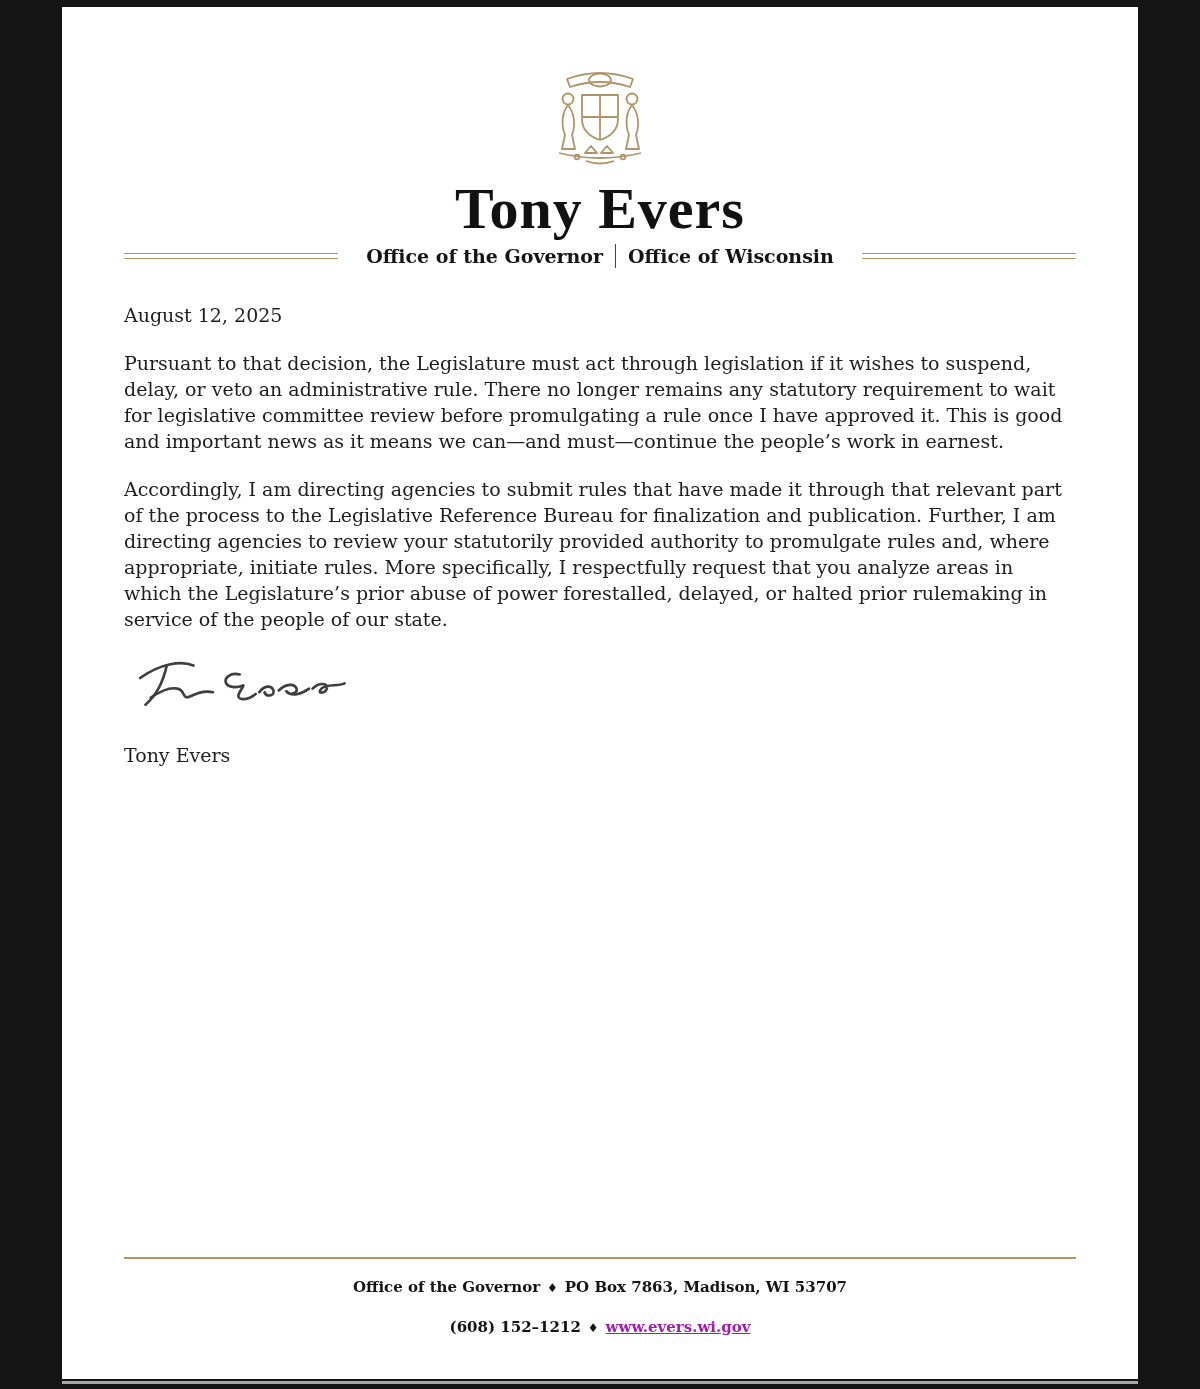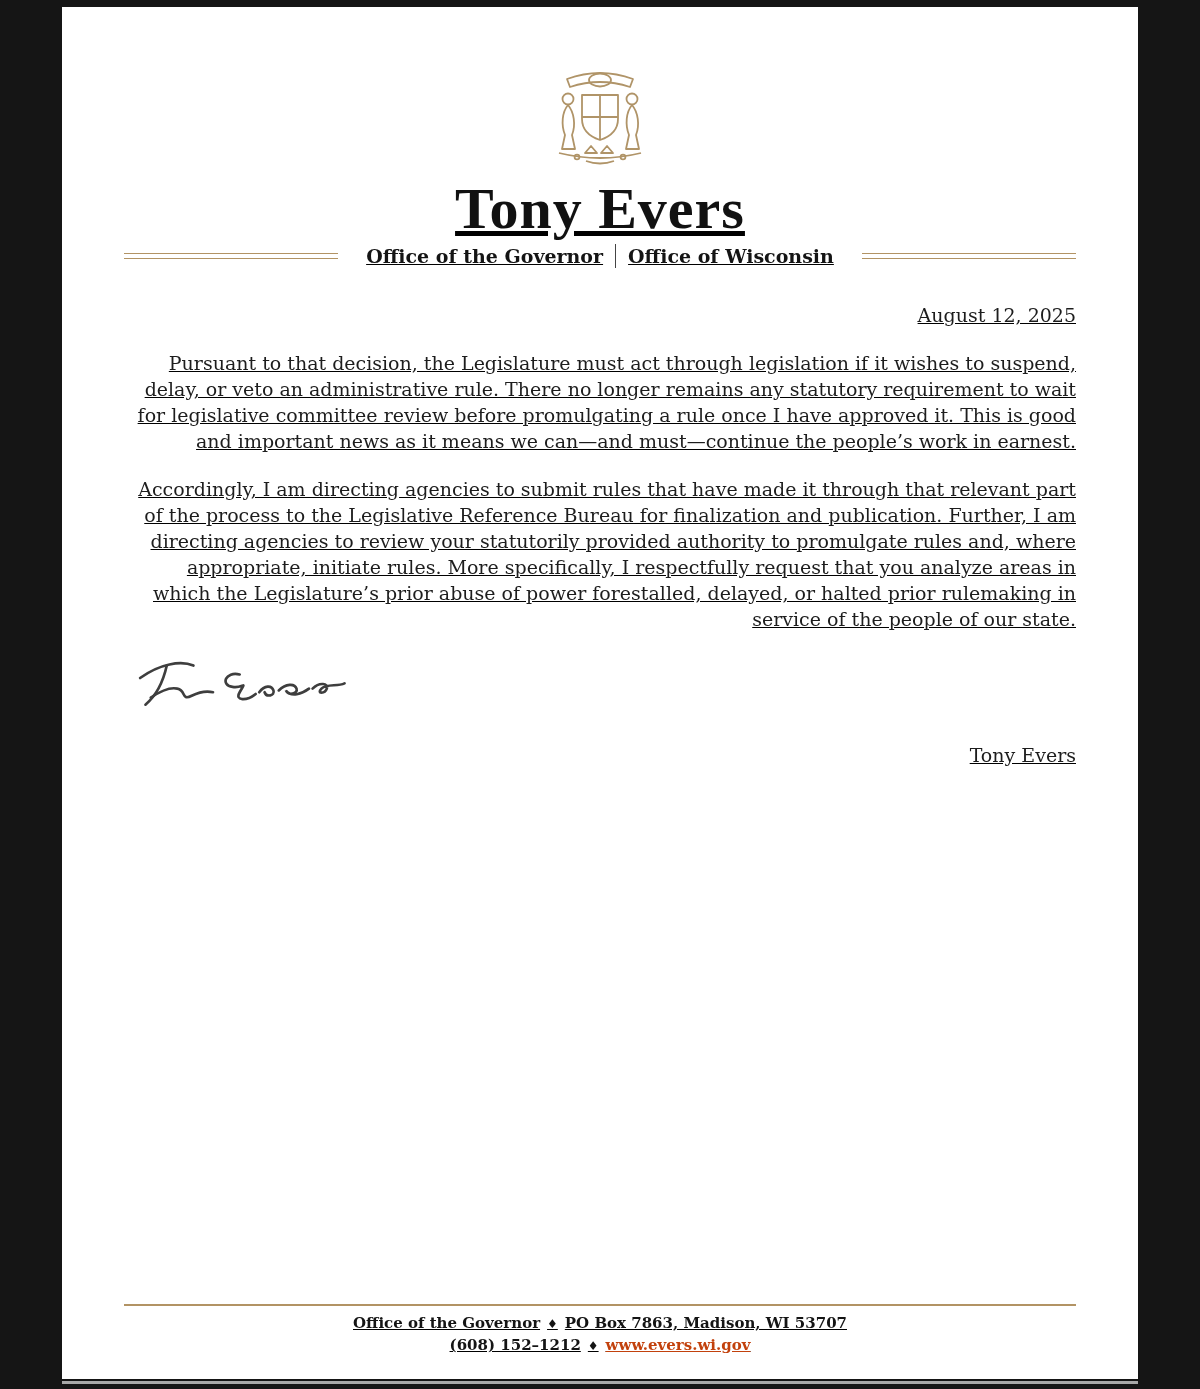--- a/index.html
+++ b/index.html
@@ -7,21 +7,20 @@
     padding: 0;
     background: #151515;
     font-family: "DejaVu Serif", serif;
   }
   .canvas {
     width: 1200px;
     height: 1389px;
     background: #151515;
     overflow: hidden;
     position: relative;
-    text-decoration: underline;
   }
   .paper {
     width: 1076px;
     min-height: 1372px;
     margin: 7px auto 2px auto;
     background: #ffffff;
     box-sizing: border-box;
     padding: 56px 62px 22px 62px;
     display: flex;
     flex-direction: column;
@@ -69,48 +68,48 @@
   .vbar {
     display: inline-block;
     width: 1px;
     height: 24px;
     background: #444444;
   }
   
   .body {
     font-size: 19px;
     line-height: 26px;
-    text-align: right;
+    text-align: left;
     max-width: 952px;
   }
   .body p { margin: 0; }
   .date { margin-top: 34px !important; }
   .delivery { margin-top: 12px !important; }
   .salutation { margin-top: 62px !important; }
   .para { margin-top: 22px !important; }
   .closing { margin-top: 60px !important; }
   .signature { margin: 14px 0 0 2px; width: 238px; height: 80px; }
   .signer { margin-top: 16px !important; }
   .signer-title { margin-top: 12px !important; }
   
   .letter-footer { margin-top: auto; text-align: center; }
   .footer-rule {
     height: 2px;
     background: #b29364;
     margin-bottom: 7px;
   }
   .f-line {
-    margin: 0 0;
+    margin: 18px 0;
     font-size: 15px;
     font-weight: bold;
     line-height: 21px;
     color: #141414;
   }
   .diamond { font-size: 12px; padding: 0 7px; }
-  .f-link { color: #c2410c; text-decoration: underline; font-weight: bold; text-align: right; }
+  .f-link { color: #a21caf; text-decoration: underline; font-weight: bold; text-align: right; }
 </style>
 </head>
 <body>
 
 <div class="canvas">
   <div class="paper">
 
     <header class="letterhead">
       <div class="crest">
         <svg viewBox="0 0 122 108" width="122" height="108" aria-hidden="true">

